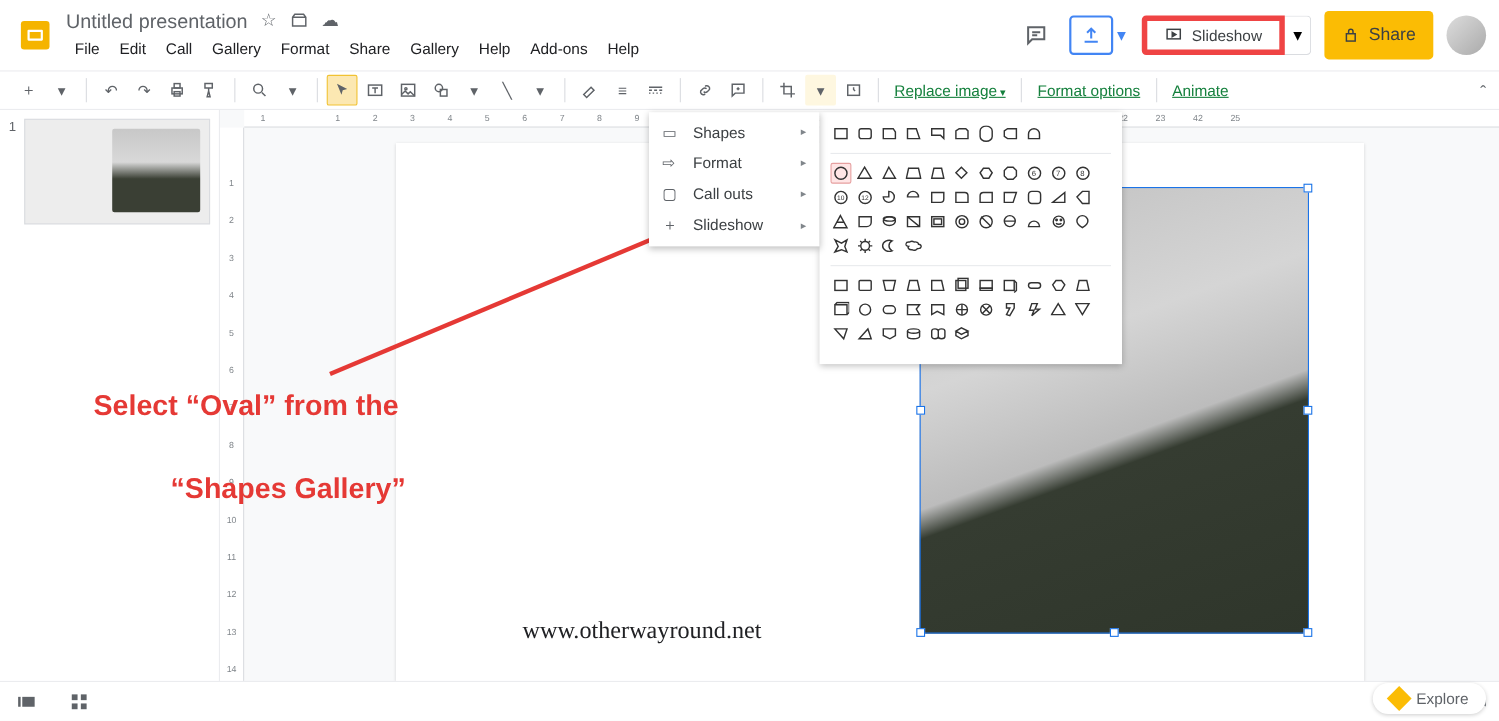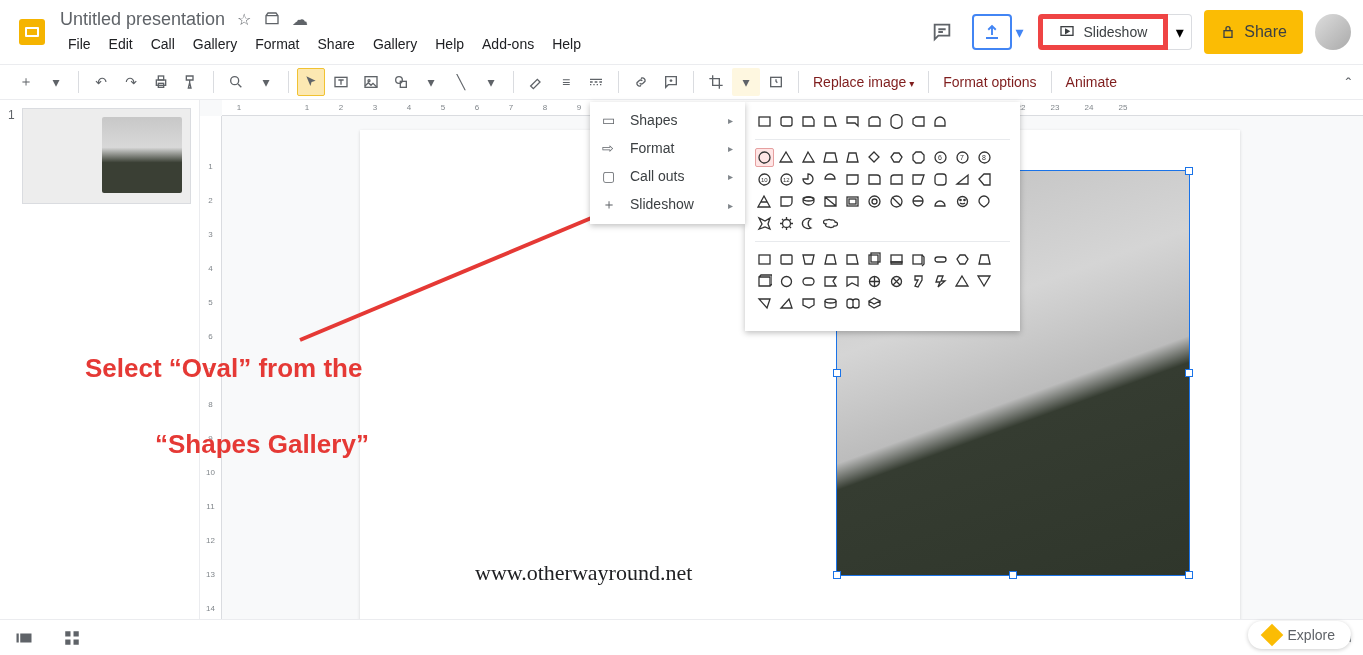--- a/index.html
+++ b/index.html
@@ -18,21 +18,21 @@
   .title-right { display:flex; align-items:center; gap:12px; }
   .icon-btn { width:36px; height:36px; display:flex; align-items:center; justify-content:center; color:#5f6368; border-radius:4px; cursor:pointer;}
   .present-btn { border:5px solid #ef4444; border-radius:4px 0 0 4px; height:36px; padding:0 16px; display:flex; align-items:center; gap:8px; font-size:14px; color:#3c4043; cursor:pointer;}
   .present-drop { border:1px solid #dadce0; border-left:none; border-radius:0 4px 4px 0; height:36px; width:24px; display:flex;align-items:center;justify-content:center; cursor:pointer;}
   .upload-btn { border:2px solid #4285f4; border-radius:4px; height:36px; width:40px; display:flex;align-items:center;justify-content:center; color:#4285f4; position:relative;}
   .share-btn { background:#fbbc04; color:#3c4043; font-weight:500; border-radius:4px; height:44px; padding:0 16px; display:flex;align-items:center;gap:8px;cursor:pointer;}
   .avatar { width:36px; height:36px; border-radius:50%; background:linear-gradient(135deg,#ddd,#aaa); }
   .toolbar { height:36px; border-top:1px solid #ebecef; border-bottom:1px solid #ebecef; display:flex; align-items:center; padding:0 12px; gap:2px;}
   .tb-btn { min-width:28px; height:28px; display:flex; align-items:center; justify-content:center; color:#5f6368; cursor:pointer; font-size:14px; border-radius:2px;}
   .tb-sep { width:1px; height:22px; background:#dadce0; margin:0 6px;}
-  .tb-text { font-size:14px; color:#7f1d1d; padding:0 6px; cursor:pointer;}
+  .tb-text { font-size:14px; color:#15803d; padding:0 6px; cursor:pointer;text-decoration:underline;}
   .select-arrow{ background:#fce8b2; border:1px solid #f1c232; }
   .crop-sel { background:#fef7e0; }
   .workspace { display:flex; height: calc(655px - 100px); position:relative;}
   .thumb-col { width:200px; border-right:1px solid #ebecef; padding:8px; }
   .thumb-wrap { display:flex; gap:4px; }
   .thumb-num { font-size:12px; color:#5f6368; width:10px; }
   .thumb { width:170px; height:96px; border:1px solid #dadce0; background:#ededed; position:relative; }
   .thumb-img { position:absolute; right:8px; top:8px; width:80px; height:76px; background:linear-gradient(to bottom,#c8c8c8 0%, #d8d8d8 40%, #3a3f34 60%, #3a3f34 100%); border-radius:2px;}
   .canvas-area { flex:1; background:#f8f9fa; position:relative; overflow:hidden;}
   .ruler-h { position:absolute; top:0; left:22px; right:0; height:16px; background:#fff; border-bottom:1px solid #dadce0; font-size:8px; color:#80868b; display:flex; align-items:center; overflow:hidden;}
@@ -261,21 +261,21 @@
         <span>14</span>
         <span>15</span>
         <span>16</span>
         <span>17</span>
         <span>18</span>
         <span>19</span>
         <span>20</span>
         <span>21</span>
         <span>22</span>
         <span>23</span>
-        <span>24</span>
+        <span>42</span>
         <span>25</span>
       </div>
     <div class="ruler-v">
         <span></span>
         <span>1</span>
         <span>2</span>
         <span>3</span>
         <span>4</span>
         <span>5</span>
         <span>6</span>

